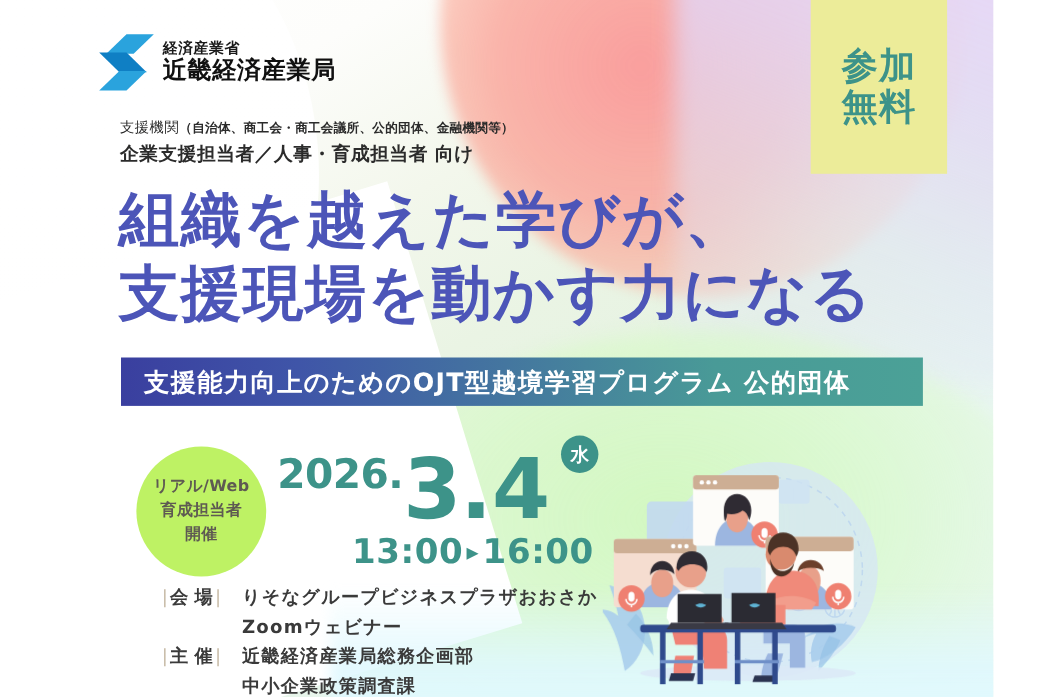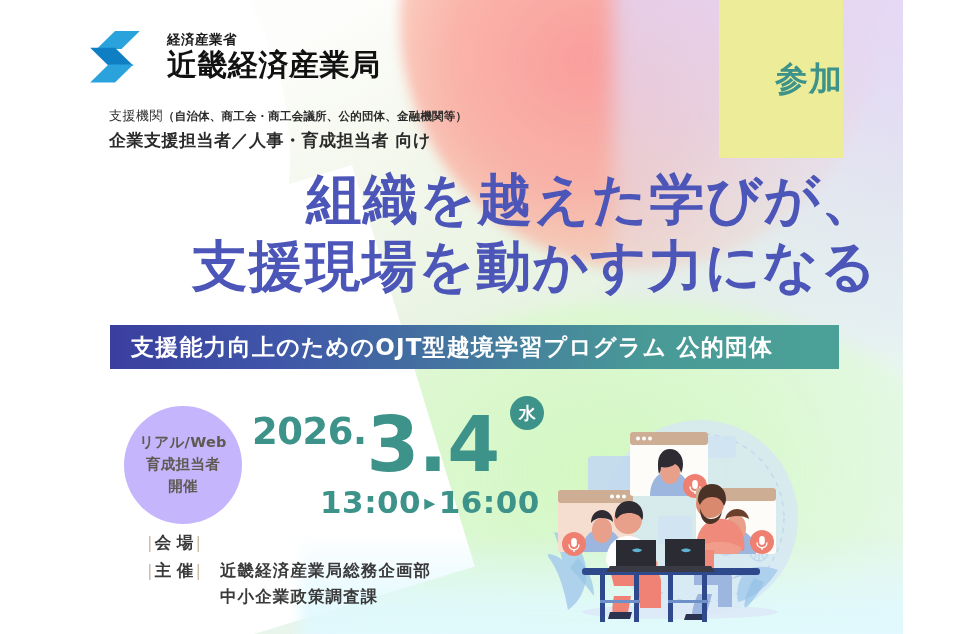--- a/index.html
+++ b/index.html
@@ -71,74 +71,74 @@
     transform-origin:0 0;
   }
   .bg-blue-bottom{
     position:absolute;left:300px;bottom:-20px;width:640px;height:120px;
     background:linear-gradient(180deg,rgba(225,248,253,0) 0%,rgba(223,248,254,.85) 60%,rgba(224,249,255,.95) 100%);
     filter:blur(6px);
   }
 
   
   .free-badge{
-    position:absolute;left:719px;top:0;width:124px;height:158px;
+    position:absolute;left:737px;top:0;width:124px;height:158px;
     background:#ecec99;
-    display:flex;flex-direction:column;align-items:flex-end;justify-content:center;
+    display:flex;flex-direction:column;align-items:center;justify-content:center;
     line-height:1.12;
   }
   .free-badge span{
     font-family:"DejaVu Sans","Liberation Sans",sans-serif;
     font-size:33px;font-weight:700;color:#3d9389;letter-spacing:1px;
   }
 
   
-  .logo{position:absolute;left:88px;top:30px;display:flex;align-items:center;gap:25px;}
+  .logo{position:absolute;left:88px;top:30px;display:flex;align-items:center;gap:6px;}
   .logo-mark{width:54px;height:54px;flex:none;}
   .logo-txt{display:flex;flex-direction:column;justify-content:center;}
   .logo-small{
     font-family:"DejaVu Sans","Liberation Sans",sans-serif;
     font-size:13.5px;font-weight:700;color:#1a1a1a;letter-spacing:.5px;line-height:1.15;
   }
   .logo-big{
     font-family:"DejaVu Sans","Liberation Sans",sans-serif;
-    font-size:30px;font-weight:700;color:#111;letter-spacing:.5px;line-height:1.15;
+    font-size:22px;font-weight:700;color:#111;letter-spacing:.5px;line-height:1.15;
   }
 
   
   .audience{position:absolute;left:109px;top:103px;}
   .aud-l1{font-family:"DejaVu Sans","Liberation Sans",sans-serif;color:#2b2b2b;line-height:1.55;}
   .aud-l1 .strong{font-size:13px;font-weight:400;letter-spacing:.5px;text-align:right;}
   .aud-l1 .paren{font-size:11.5px;font-weight:700;letter-spacing:.2px;}
   .aud-l2{font-family:"DejaVu Sans","Liberation Sans",sans-serif;font-size:17px;font-weight:700;color:#2b2b2b;letter-spacing:.5px;line-height:1.5;}
 
   
   .headline{
     position:absolute;left:108px;top:166px;width:770px;
     font-family:"DejaVu Sans","Liberation Sans",sans-serif;
     font-weight:700;font-size:55px;line-height:1.22;
-    color:#4c55b8;letter-spacing:1.5px;text-align:right;
+    color:#4c55b8;letter-spacing:1.5px;
   }
   .headline .l2{display:block;}
 
   
   .progbar{
     position:absolute;left:110px;top:325px;width:729px;height:44px;
     background:linear-gradient(90deg,#3a3f9f 0%,#3f55a8 22%,#44769f 48%,#499a97 74%,#4ba197 100%);
     display:flex;align-items:center;
   }
   .progbar span{
     font-family:"DejaVu Sans","Liberation Sans",sans-serif;
     font-size:23px;font-weight:700;color:#ffffff;letter-spacing:1.2px;padding-left:21px;
   }
 
   
   .hybrid{
     position:absolute;left:124px;top:406px;width:118px;height:118px;border-radius:50%;
-    background:#c4b5fd;
+    background:#bef264;
     display:flex;flex-direction:column;align-items:center;justify-content:center;
     line-height:1.5;
   }
   .hybrid span{
     font-family:"DejaVu Sans","Liberation Sans",sans-serif;
     font-size:14.5px;font-weight:700;color:#5e5a52;letter-spacing:.3px;
   }
 
   
   .dateblock{position:absolute;left:252px;top:410px;}
@@ -197,20 +197,21 @@
     <div class="bg-pink"></div>
     <div class="bg-lav"></div>
     <div class="bg-green"></div>
     <div class="bg-white-left"></div>
     <div class="bg-white-bl"></div>
     <div class="bg-blue-bottom"></div>
   </div>
 
   <div class="free-badge">
     <span>参加</span>
+    <span>無料</span>
   </div>
 
   <div class="logo">
     <svg class="logo-mark" viewBox="0 0 100 100">
       <polygon points="50,2 96,2 62,35 16,35" fill="#2aa3dd"></polygon>
       <polygon points="16,35 62,35 50,50 38,65 4,65 4,35" fill="#0c76bd" opacity="0"></polygon>
       <polygon points="4,33 50,33 84,66 38,66" fill="#0f7fc4"></polygon>
       <polygon points="38,64 84,64 50,97 4,97" fill="#2aa3dd"></polygon>
     </svg>
     <div class="logo-txt">
@@ -255,20 +256,24 @@
       <span>13:00</span><span class="arrow">▸</span><span>16:00</span>
     </div>
   </div>
 
   <div class="info">
     <div class="info-row">
       <div class="info-label">
         <i class="bar">|</i>
         <span>会 場</span>
         <i class="bar">|</i>
+      </div>
+      <div class="info-val">
+        <span>りそなグループビジネスプラザおおさか</span>
+        <span class="sub">Zoomウェビナー</span>
       </div>
     </div>
     <div class="info-row">
       <div class="info-label">
         <i class="bar">|</i>
         <span>主 催</span>
         <i class="bar">|</i>
       </div>
       <div class="info-val">
         <span>近畿経済産業局総務企画部</span>

